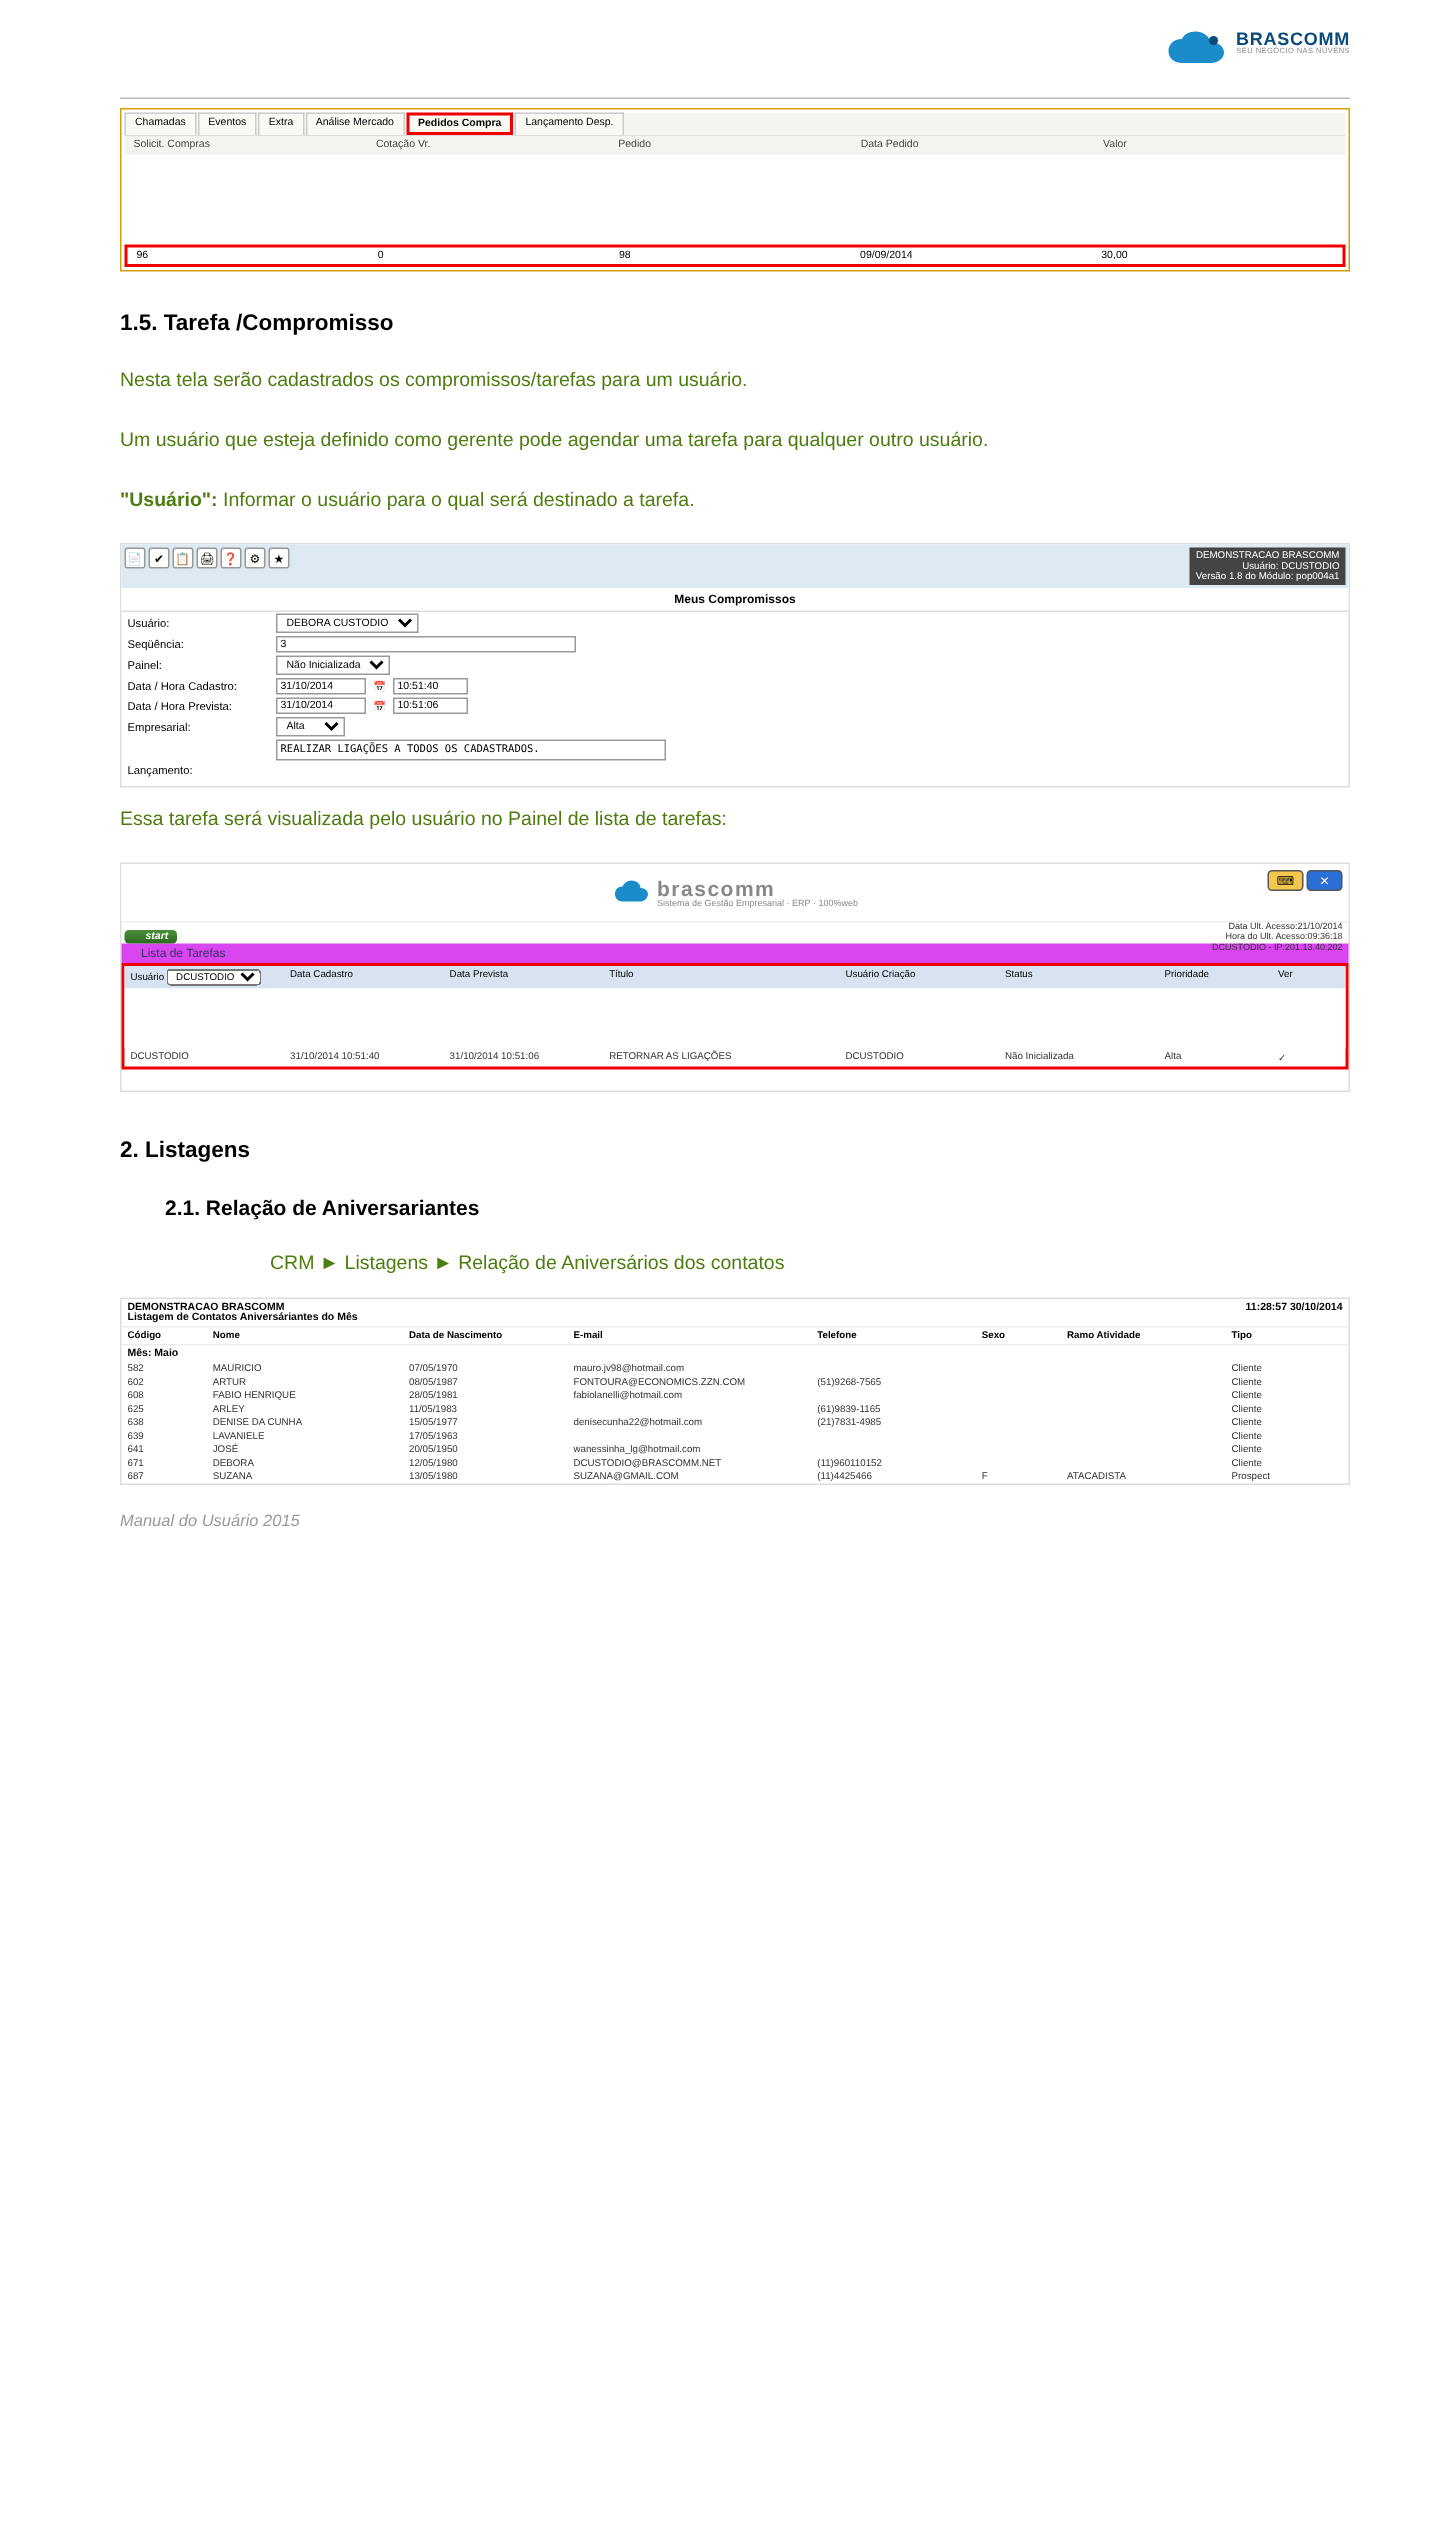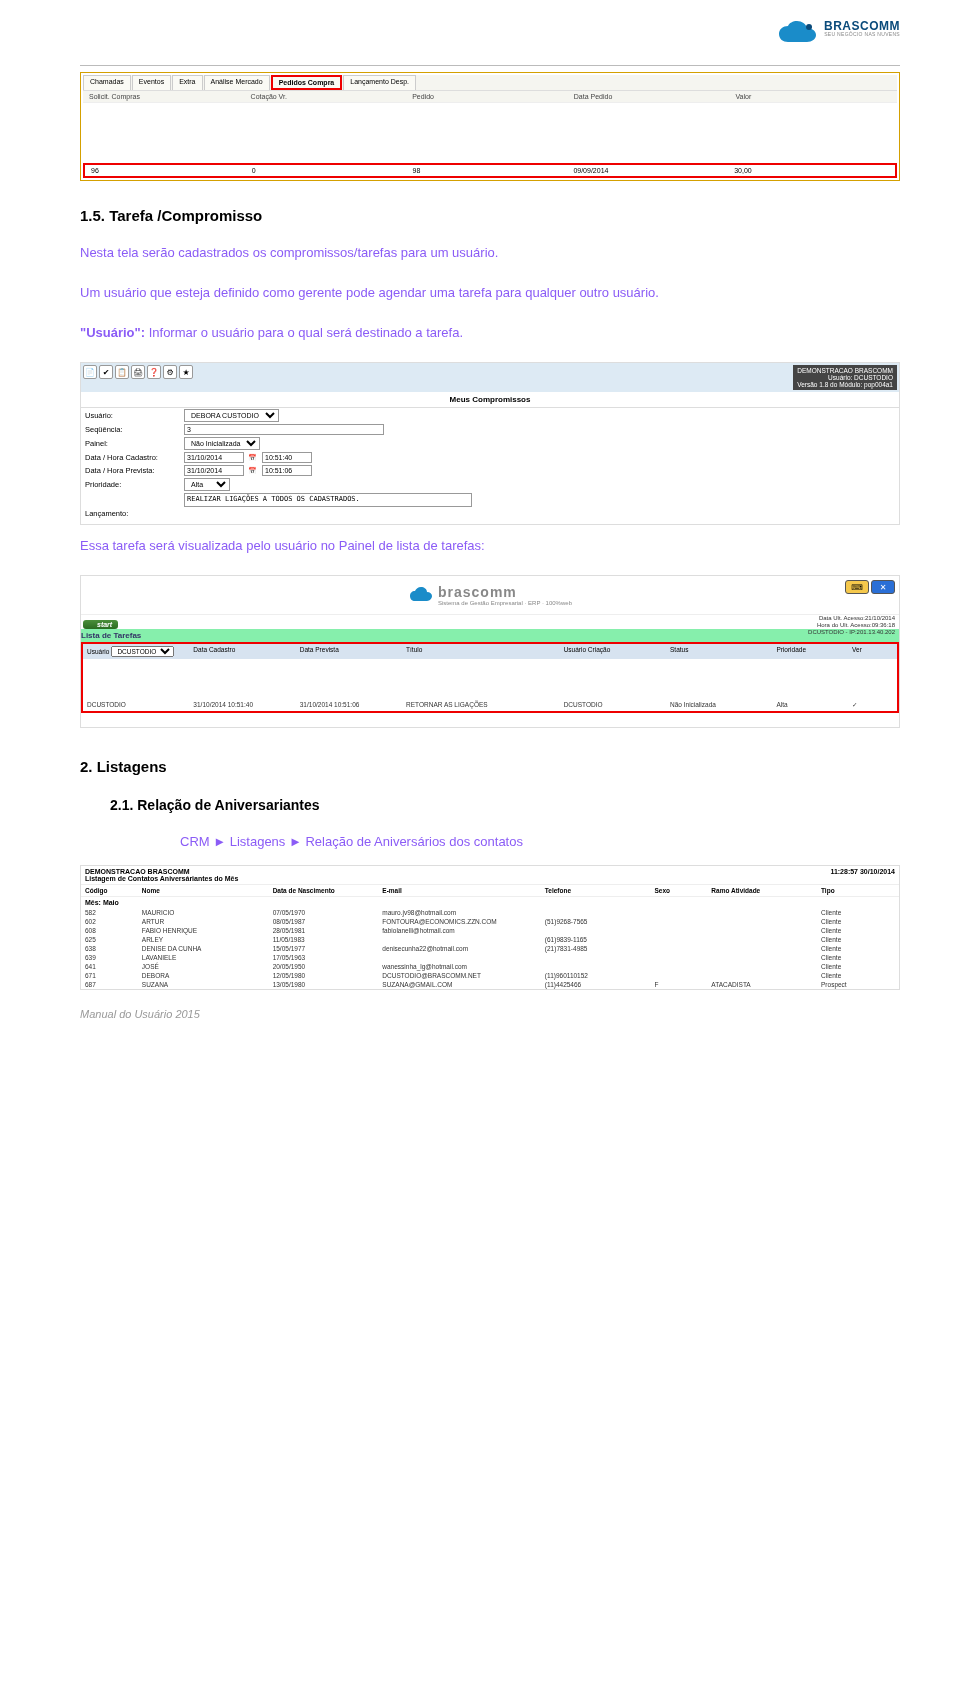--- a/index.html
+++ b/index.html
@@ -33,51 +33,51 @@
   }
   .tabs { display:flex; background:#f5f5f0; border-bottom:1px solid #ddd;}
   .tab { padding:2px 6px; border:1px solid #ccc; border-bottom:none; margin-right:1px; font-size:7px; background:#fafaf5;}
   .tab.sel { border:2px solid #e00; font-weight:bold; }
   .colrow { display:grid; grid-template-columns: repeat(5, 1fr); padding:2px 6px; gap:6px; font-size:7px;}
   .colrow.hd { background:#f5f5f0; border-bottom:1px solid #eee; font-weight:normal; color:#444;}
   .redbox { border:2px solid #e00; }
   .spacer { height:60px; background:#fff; }
   
   h2 { font-size: 15px; font-weight:bold; margin: 26px 0 18px; }
-  p { font-size: 13px; line-height: 1.7; margin: 10px 0 18px; color:#8b5cf6; }
+  p { font-size: 13px; line-height: 1.7; margin: 10px 0 18px; color:#4d7c0f; }
   .quote { font-size:13px; line-height:1.7; margin: 4px 0 18px; }
   .quote b { font-weight:bold; }
   
   .formshot { border:1px solid #ddd; background:#fff; font-size:8px;}
   .formshot .top { display:flex; justify-content:space-between; background:#ddeaf4; padding:2px;}
   .iconbar { display:flex; gap:2px;}
   .iconbar span { width:14px; height:14px; border:1px solid #999; background:#fff; border-radius:2px; display:flex; align-items:center; justify-content:center; font-size:8px;}
   .userbox { background:#444; color:#fff; font-size:6.5px; padding:2px 4px; text-align:right;}
   .formtitle { text-align:center; font-weight:bold; padding:3px; background:#fff; border-bottom:1px solid #ddd;}
   .frow { display:flex; padding:1px 4px; align-items:center; gap:4px;}
   .frow .lab { width:95px; font-size:7.5px;}
   .frow input, .frow select, .frow textarea { font-size:7px; padding:1px 2px; border:1px solid #999; background:#fff;}
   .frow .cal { width:10px; height:10px; display:inline-flex; align-items:center; justify-content:center; font-size:7px; color:#8a4;}
-  .frow textarea{ width:288px; height:14px; resize:none;}
+  .frow textarea{ width:260px; height:14px; resize:none;}
   
   .panelshot { border:1px solid #ddd; background:#fff;}
   .panelshot .hdr { display:flex; justify-content:center; align-items:center; position:relative; padding:6px; border-bottom:1px solid #eee; background:#fff;}
   .panelshot .hdr .logo2 { display:flex; align-items:center; gap:4px;}
   .panelshot .hdr .logo2 svg { width:26px; height:26px;}
   .panelshot .hdr .brand { display:flex; flex-direction:column;}
   .panelshot .hdr .brand .b1 { font-size:14px; font-weight:bold; color:#888; letter-spacing:1px;}
   .panelshot .hdr .brand .b2 { font-size:6px; color:#888;}
   .panelshot .hdr .kx { position:absolute; right:4px; top:4px; display:flex; gap:2px;}
   .panelshot .hdr .kx span { width:24px; height:14px; border:1px solid #555; border-radius:3px; display:flex; align-items:center; justify-content:center; font-size:8px;}
   .panelshot .hdr .kx .kb { background:#f5c84c;}
   .panelshot .hdr .kx .kr { background:#2a6fd6; color:#fff;}
   .panelshot .start { position:relative; height:14px; }
   .panelshot .start .sbtn { position:absolute; left:2px; bottom:0; background:linear-gradient(#4b8f3a,#2a6b20); color:#fff; font-size:7px; padding:1px 6px 1px 14px; border-radius:3px; font-style:italic; font-weight:bold;}
   .panelshot .start .meta { position:absolute; right:4px; top:0; font-size:6px; text-align:right; color:#333; line-height:1.1;}
-  .ptitle { background:#86efac; font-size:8px; font-weight:bold; padding:2px 0; color:#336;}
+  .ptitle { background:#d946ef; font-size:8px; font-weight:normal; padding:2px 13px; color:#336;}
   .predbox { border:2px solid #e00;}
   .pcols { display:grid; grid-template-columns: 1fr 1fr 1fr 1.5fr 1fr 1fr 0.7fr 0.4fr; background:#d7e3f0; font-size:6.5px; padding:2px 4px; gap:4px;}
   .pcols .usel { display:flex; align-items:center; gap:2px;}
   .pcols .usel select { font-size:6.5px; padding:0 1px;}
   .prow { display:grid; grid-template-columns: 1fr 1fr 1fr 1.5fr 1fr 1fr 0.7fr 0.4fr; font-size:6.5px; padding:2px 4px; gap:4px; color:#333;}
   
   h3.sec { font-size: 15px; font-weight:bold; margin: 30px 0 22px; }
   h4.sub { font-size: 14px; font-weight:bold; margin: 0 0 18px 30px;}
   .crmline { font-size:13px; margin: 0 0 12px 100px;}
   
@@ -177,21 +177,21 @@
       <span class="cal">📅</span>
       <input style="width: 50px;" value="10:51:40">
     </div>
   <div class="frow">
       <span class="lab">Data / Hora Prevista:</span>
       <input style="width: 60px;" value="31/10/2014">
       <span class="cal">📅</span>
       <input style="width: 50px;" value="10:51:06">
     </div>
   <div class="frow">
-      <span class="lab">Prioridade:</span>
+      <span class="lab">Empresarial:</span>
       <select style="width:46px"><option>Alta</option></select>
     </div>
   <div class="frow">
       <span class="lab"></span>
       <textarea style="">REALIZAR LIGAÇÕES A TODOS OS CADASTRADOS.</textarea>
     </div>
   <div class="frow" style="padding-bottom:6px;">
       <span class="lab">Lançamento:</span>
     </div>
 </div>

